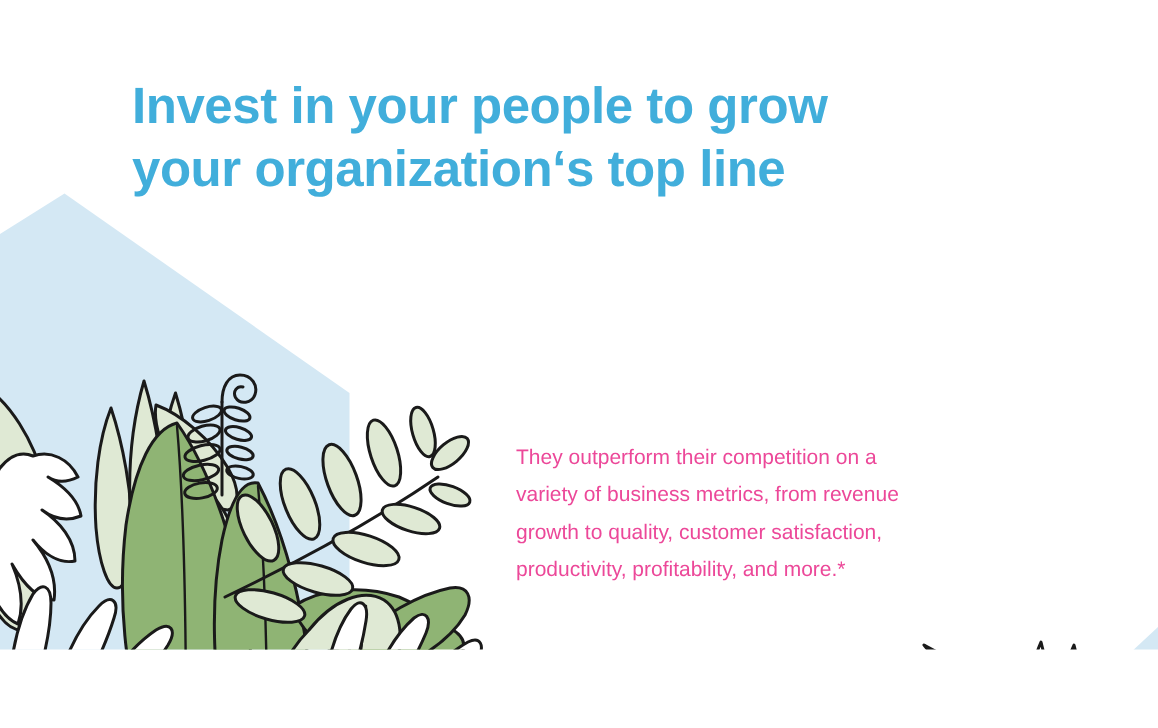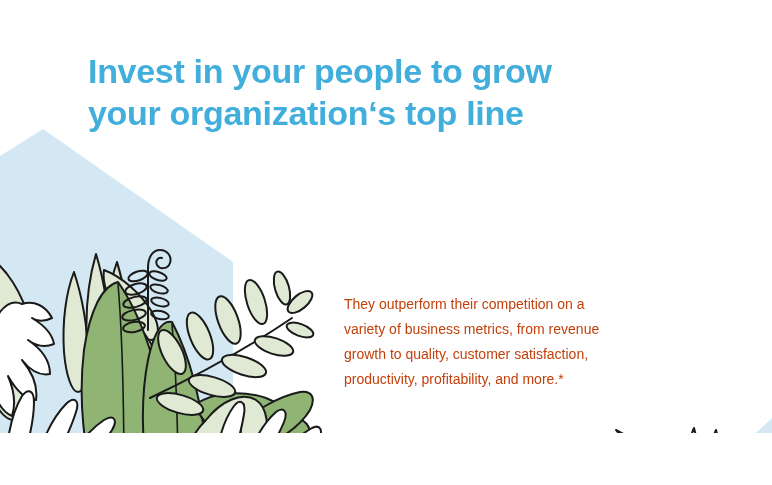--- a/index.html
+++ b/index.html
@@ -37,21 +37,21 @@
     font-weight:bold;
     line-height:26px;
     letter-spacing:-0.1px;
     white-space:pre-line;
     margin:0;
   }
   .body-copy{
     position:absolute;
     left:344px; top:292px;
     width:360px;
-    color:#c2410c;
+    color:#ec4899;
     font-size:14px;
     font-weight:normal;
     line-height:25px;
     white-space:pre-line;
     margin:0;
   }
 </style>
 </head>
 <body>
 

